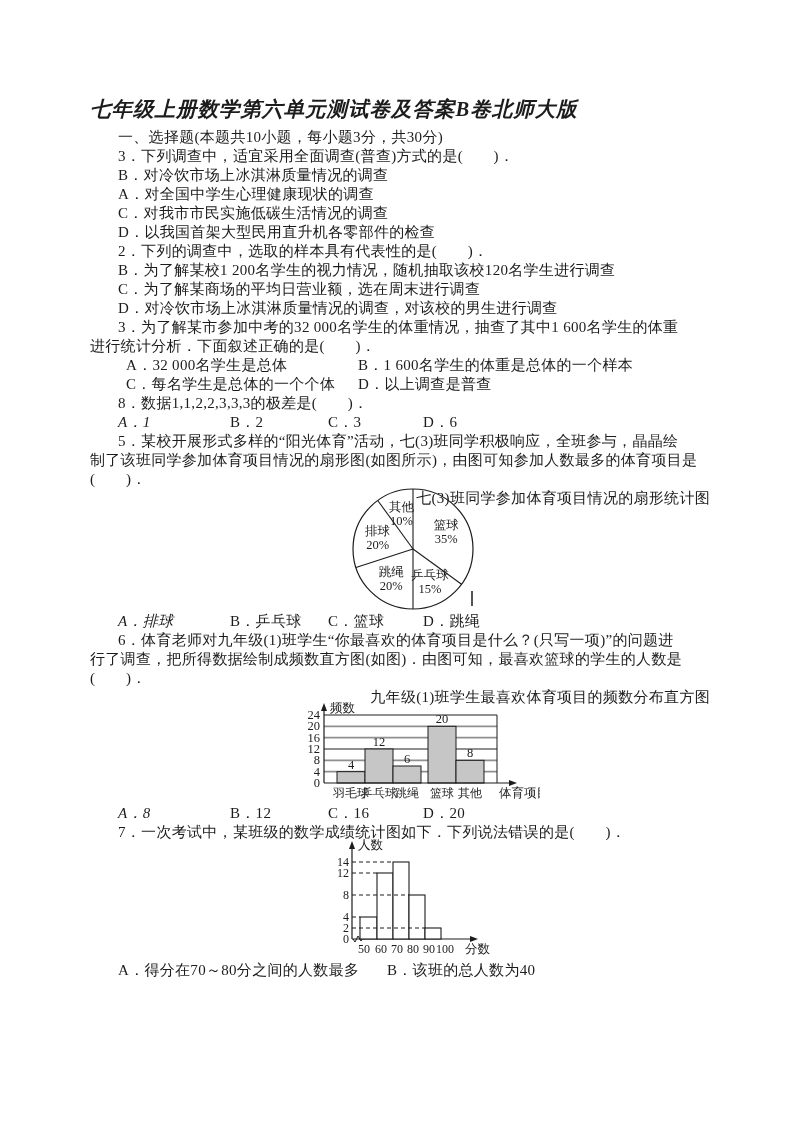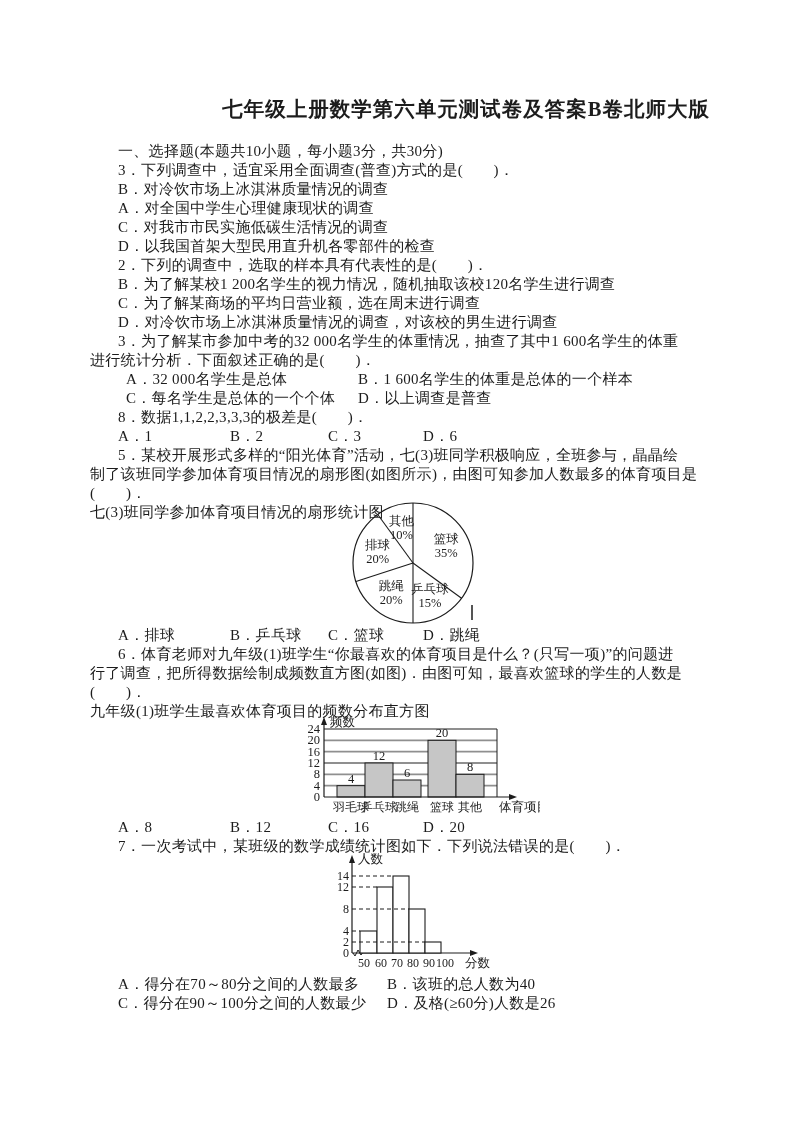--- a/index.html
+++ b/index.html
@@ -11,40 +11,41 @@
     font-family:"Liberation Serif","DejaVu Serif",serif;
     color:#1c1c1c;
     overflow:hidden;
   }
   .content{padding:0 83px 0 90px;}
   h1.doc-title{
     margin:96px 0 0 0;
     font-size:20.5px;
     line-height:27px;
     font-weight:bold;
-    text-align:right;
+    text-align:left;
     letter-spacing:1px;
+    font-style:italic;
   }
   p.line{
     margin:0;
     font-size:15px;
     line-height:19px;
     letter-spacing:0.3px;
     white-space:nowrap;
   }
-  p.first{margin-top:19px;}
+  p.first{margin-top:5px;}
   .ind{padding-left:28px;}
   .opts4 span{display:inline-block;}
-  .opts4 .c1{width:112px;}
+  .opts4 .c1{width:112px;font-style:italic;}
   .opts4 .c2{width:98px;}
   .opts4 .c3{width:95px;}
   .opts2 span{display:inline-block;}
   .opts2.q3 .w1{width:232px;margin-left:8px;}
   .opts2.q7 .w1{width:269px;}
-  .chart-title{text-align:left;}
+  .chart-title{text-align:right;}
   .chart-row{display:flex;justify-content:center;}
   .chart-row svg{display:block;position:relative;}
   .pie-wrap svg{left:13px;margin-top:-24px;margin-bottom:-2px;}
   .hist1-wrap svg{left:15px;margin-top:-5px;}
   .hist2-wrap svg{left:10px;margin-top:-4px;margin-bottom:-5px;}
   svg text{font-family:"Liberation Serif","DejaVu Serif",serif;fill:#1c1c1c;}
 </style>
 </head>
 <body>
 
@@ -180,16 +181,15 @@
           <text x="72" y="115" font-size="12" text-anchor="middle">70</text>
           <text x="88" y="115" font-size="12" text-anchor="middle">80</text>
           <text x="104" y="115" font-size="12" text-anchor="middle">90</text>
           <text x="120" y="115" font-size="12" text-anchor="middle">100</text>
           <text x="140" y="115" font-size="12.5" text-anchor="start">分数</text>
           <text x="33" y="11" font-size="12.5" text-anchor="start">人数</text>
         </svg>
       </div>
 
     <p class="line ind opts2 q7"><span class="w1">A．得分在70～80分之间的人数最多</span><span>B．该班的总人数为40</span></p>
-    <p class="line ind opts2 q7"><span class="w1">C．得分在90～100分之间的人数最少</span><span>D．及格(≥60分)人数是26</span></p>
 
   </div>
 </div>
 
 </body></html>

